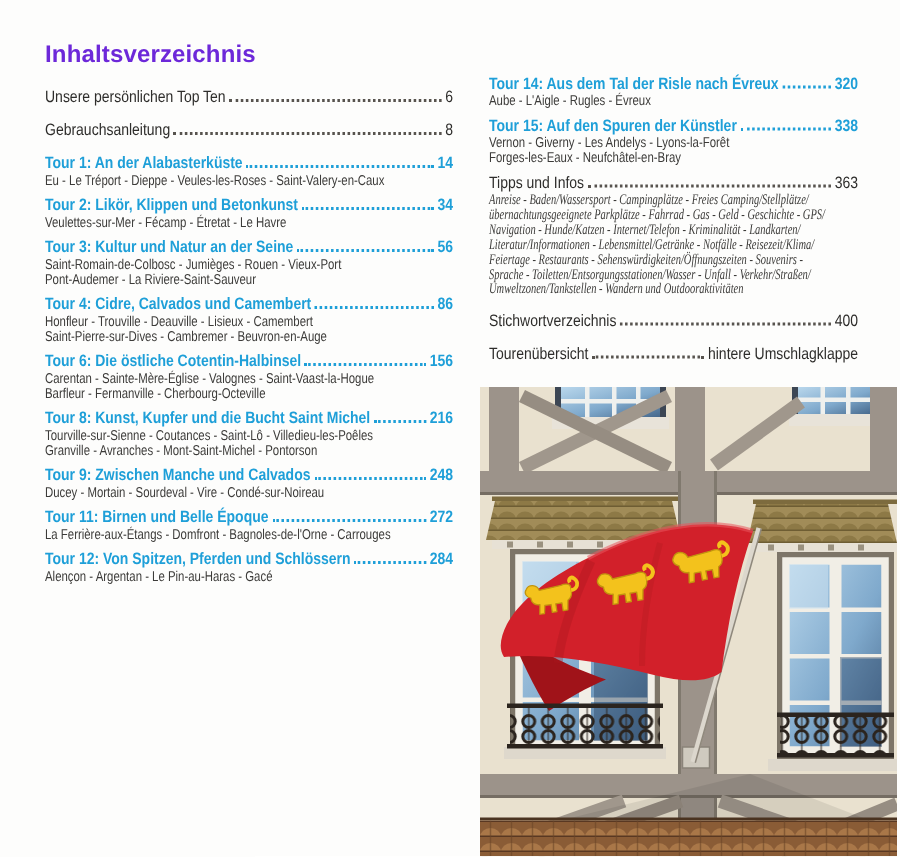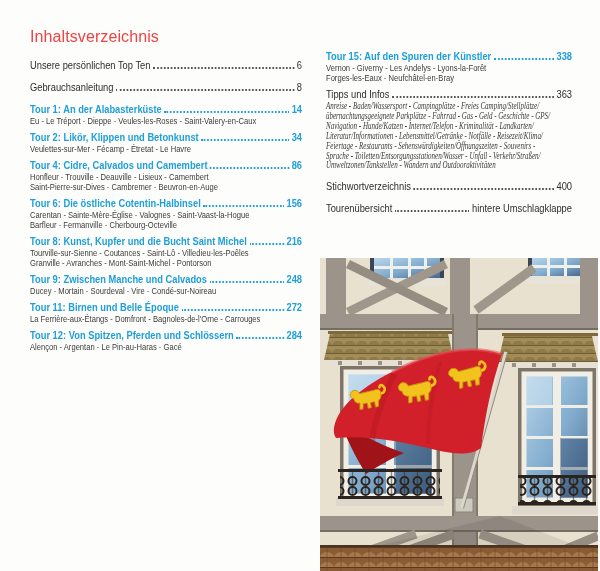--- a/index.html
+++ b/index.html
@@ -1,21 +1,21 @@
 <!DOCTYPE html>
 <html><head>
 <meta charset="utf-8">
 <style>
   html,body{margin:0;padding:0;background:#ffffff;}
   #page{position:relative;width:600px;height:571px;background:#fdfdfc;overflow:hidden;
         font-family:"Liberation Sans",sans-serif;color:#2e2d2b;}
   
   #left-col{position:absolute;left:30px;top:28px;width:272px;}
   #right-col{position:absolute;left:326px;top:50px;width:246px;}
-  h1.toc-title{margin:0 0 13px 0;font-size:16px;line-height:18px;font-weight:400;color:#ef4444;letter-spacing:.1px;}
+  h1.toc-title{margin:0 0 13px 0;font-size:16px;line-height:18px;font-weight:700;color:#6d28d9;letter-spacing:.1px;}
   
   .cond{width:118%;transform:scaleX(0.8475);transform-origin:0 0;}
   .row{display:flex;align-items:baseline;line-height:12px;font-size:11px;}
   .lbl{white-space:nowrap;}
   .pg{white-space:nowrap;font-variant-numeric:tabular-nums;}
   .leader{flex:1 1 auto;height:0;border-bottom:2px dotted #57534e;margin:0 3px 1px 3px;min-width:4px;}
   
   .block{margin-bottom:5px;}
   .block.plain{margin-bottom:10px;}
   .block.plain .lbl,.block.plain .pg{color:#2e2d2b;font-weight:400;}
@@ -68,20 +68,29 @@
 
       <div class="block tour">
         <div class="row cond">
           <span class="lbl">Tour 2: Likör, Klippen und Betonkunst</span>
           <span class="leader"></span>
           <span class="pg">34</span>
         </div>
         <div class="sub">Veulettes-sur-Mer - Fécamp - Étretat - Le Havre</div>
       </div>
 
+      <div class="block tour">
+        <div class="row cond">
+          <span class="lbl">Tour 3: Kultur und Natur an der Seine</span>
+          <span class="leader"></span>
+          <span class="pg">56</span>
+        </div>
+        <div class="sub">Saint-Romain-de-Colbosc - Jumièges - Rouen - Vieux-Port
+Pont-Audemer - La Riviere-Saint-Sauveur</div>
+      </div>
 
       <div class="block tour">
         <div class="row cond">
           <span class="lbl">Tour 4: Cidre, Calvados und Camembert</span>
           <span class="leader"></span>
           <span class="pg">86</span>
         </div>
         <div class="sub">Honfleur - Trouville - Deauville - Lisieux - Camembert
 Saint-Pierre-sur-Dives - Cambremer - Beuvron-en-Auge</div>
       </div>
@@ -134,20 +143,28 @@
           <span class="pg">284</span>
         </div>
         <div class="sub">Alençon - Argentan - Le Pin-au-Haras - Gacé</div>
       </div>
 
 
   </div>
 
   <div id="right-col">
 
+      <div class="block tour">
+        <div class="row cond">
+          <span class="lbl">Tour 14: Aus dem Tal der Risle nach Évreux</span>
+          <span class="leader"></span>
+          <span class="pg">320</span>
+        </div>
+        <div class="sub">Aube - L'Aigle - Rugles - Évreux</div>
+      </div>
 
       <div class="block tour">
         <div class="row cond">
           <span class="lbl">Tour 15: Auf den Spuren der Künstler</span>
           <span class="leader"></span>
           <span class="pg">338</span>
         </div>
         <div class="sub">Vernon - Giverny - Les Andelys - Lyons-la-Forêt
 Forges-les-Eaux - Neufchâtel-en-Bray</div>
       </div>

